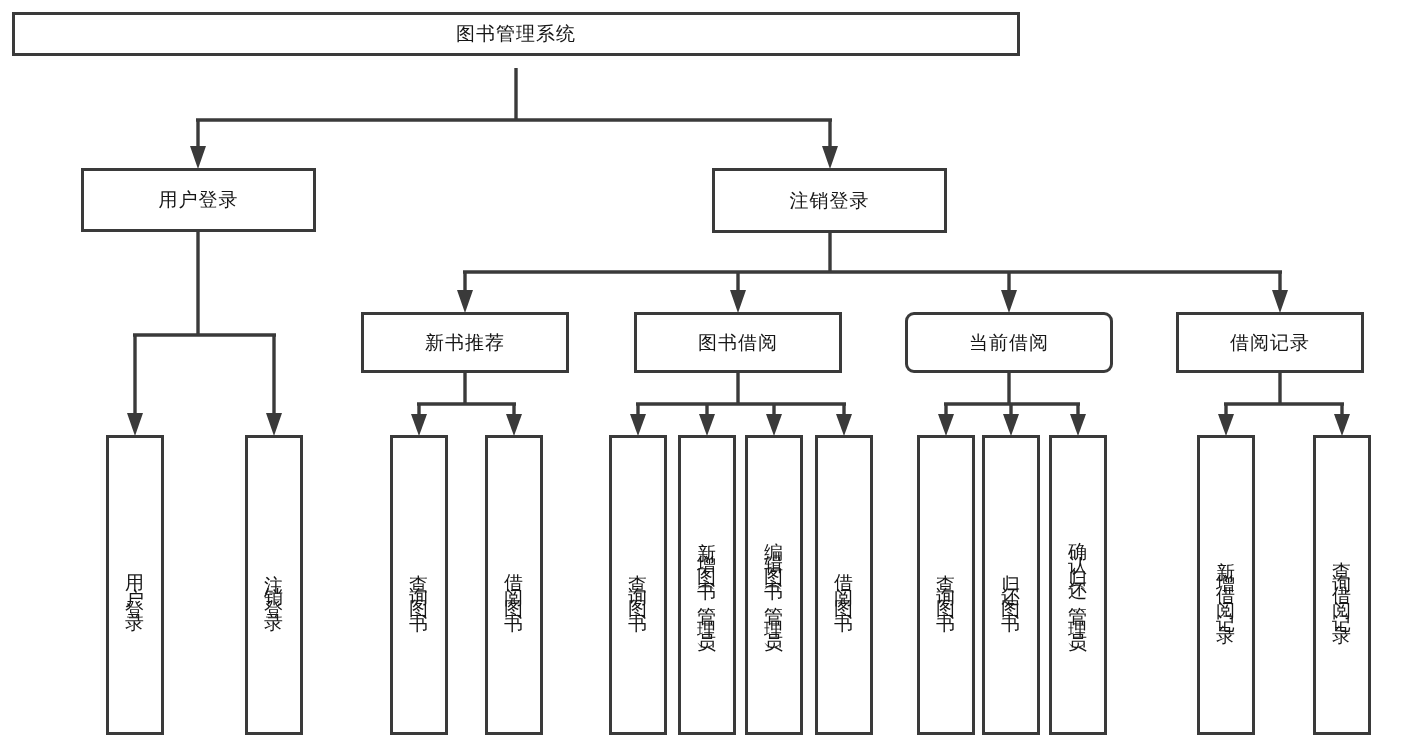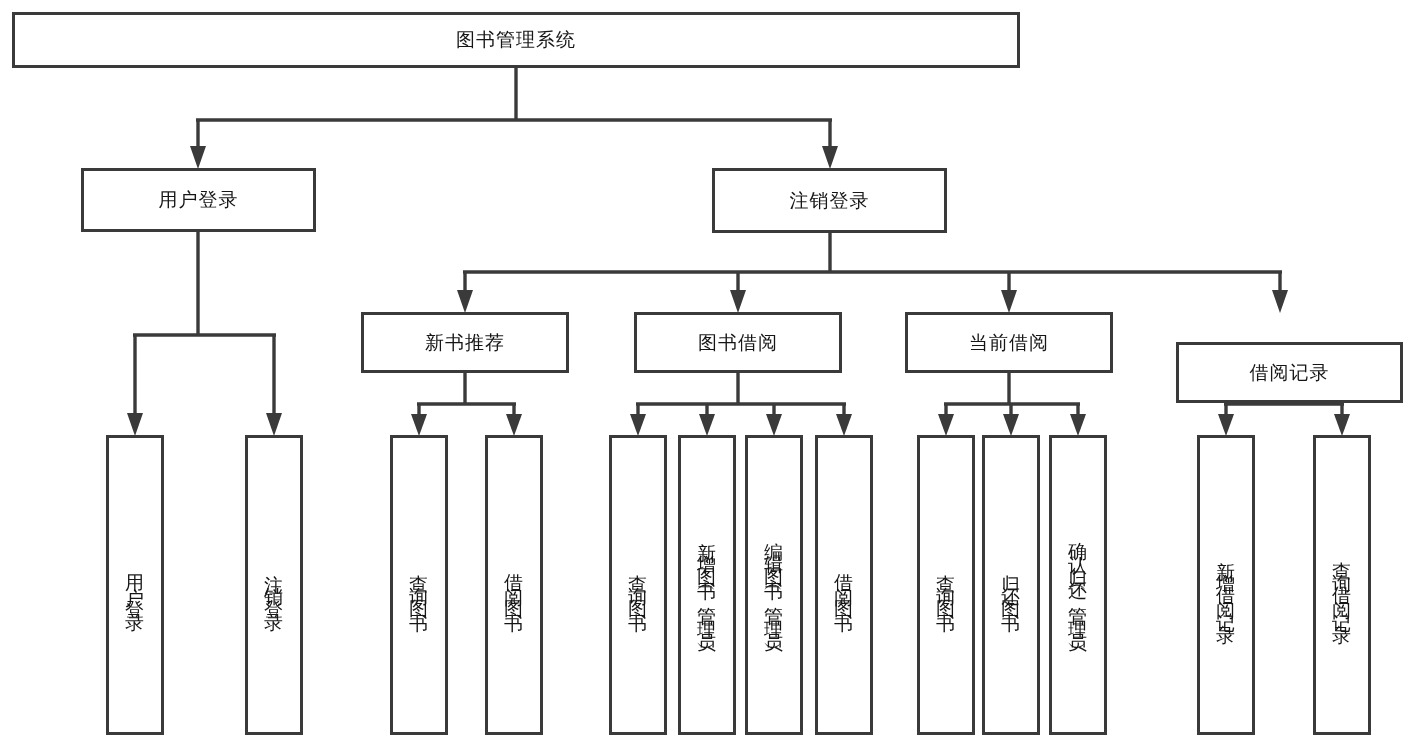--- a/index.html
+++ b/index.html
@@ -107,41 +107,41 @@
     <g>
       <line x1="1280" y1="373" x2="1280" y2="404"></line>
       <line x1="1224" y1="404" x2="1344" y2="404"></line>
       <line x1="1226" y1="404" x2="1226" y2="419"></line>
       <polygon points="1218,414 1234,414 1226,436"></polygon>
       <line x1="1342" y1="404" x2="1342" y2="419"></line>
       <polygon points="1334,414 1350,414 1342,436"></polygon>
     </g>
   </svg>
 
-  <div class="node hbox" style="left:12px;top:12px;width:1008px;height:56px;">
+  <div class="node hbox" style="left:12px;top:12px;width:1008px;height:44px;">
     <span>图书管理系统</span>
   </div>
 
   <div class="node hbox" style="left:81px;top:168px;width:235px;height:64px;">
     <span>用户登录</span>
   </div>
   <div class="node hbox" style="left:712px;top:168px;width:235px;height:65px;">
     <span>注销登录</span>
   </div>
 
   <div class="node hbox" style="left:634px;top:312px;width:208px;height:61px;">
     <span>图书借阅</span>
   </div>
   <div class="node hbox" style="left:361px;top:312px;width:208px;height:61px;">
     <span>新书推荐</span>
   </div>
-  <div class="node hbox" style="left:905px;top:312px;width:208px;height:61px;">
+  <div class="node hbox" style="left:905px;top:312px;width:208px;height:61px;border-radius:9px;">
     <span>当前借阅</span>
   </div>
-  <div class="node hbox" style="left:1176px;top:312px;width:227px;height:61px;margin-top:30px;">
+  <div class="node hbox" style="left:1176px;top:312px;width:188px;height:61px;">
     <span>借阅记录</span>
   </div>
 
   <div class="node leaf" style="left:106px;">
     <span class="vtext">用户登录</span>
   </div>
   <div class="node leaf" style="left:245px;">
     <span class="vtext">注销登录</span>
   </div>
 

